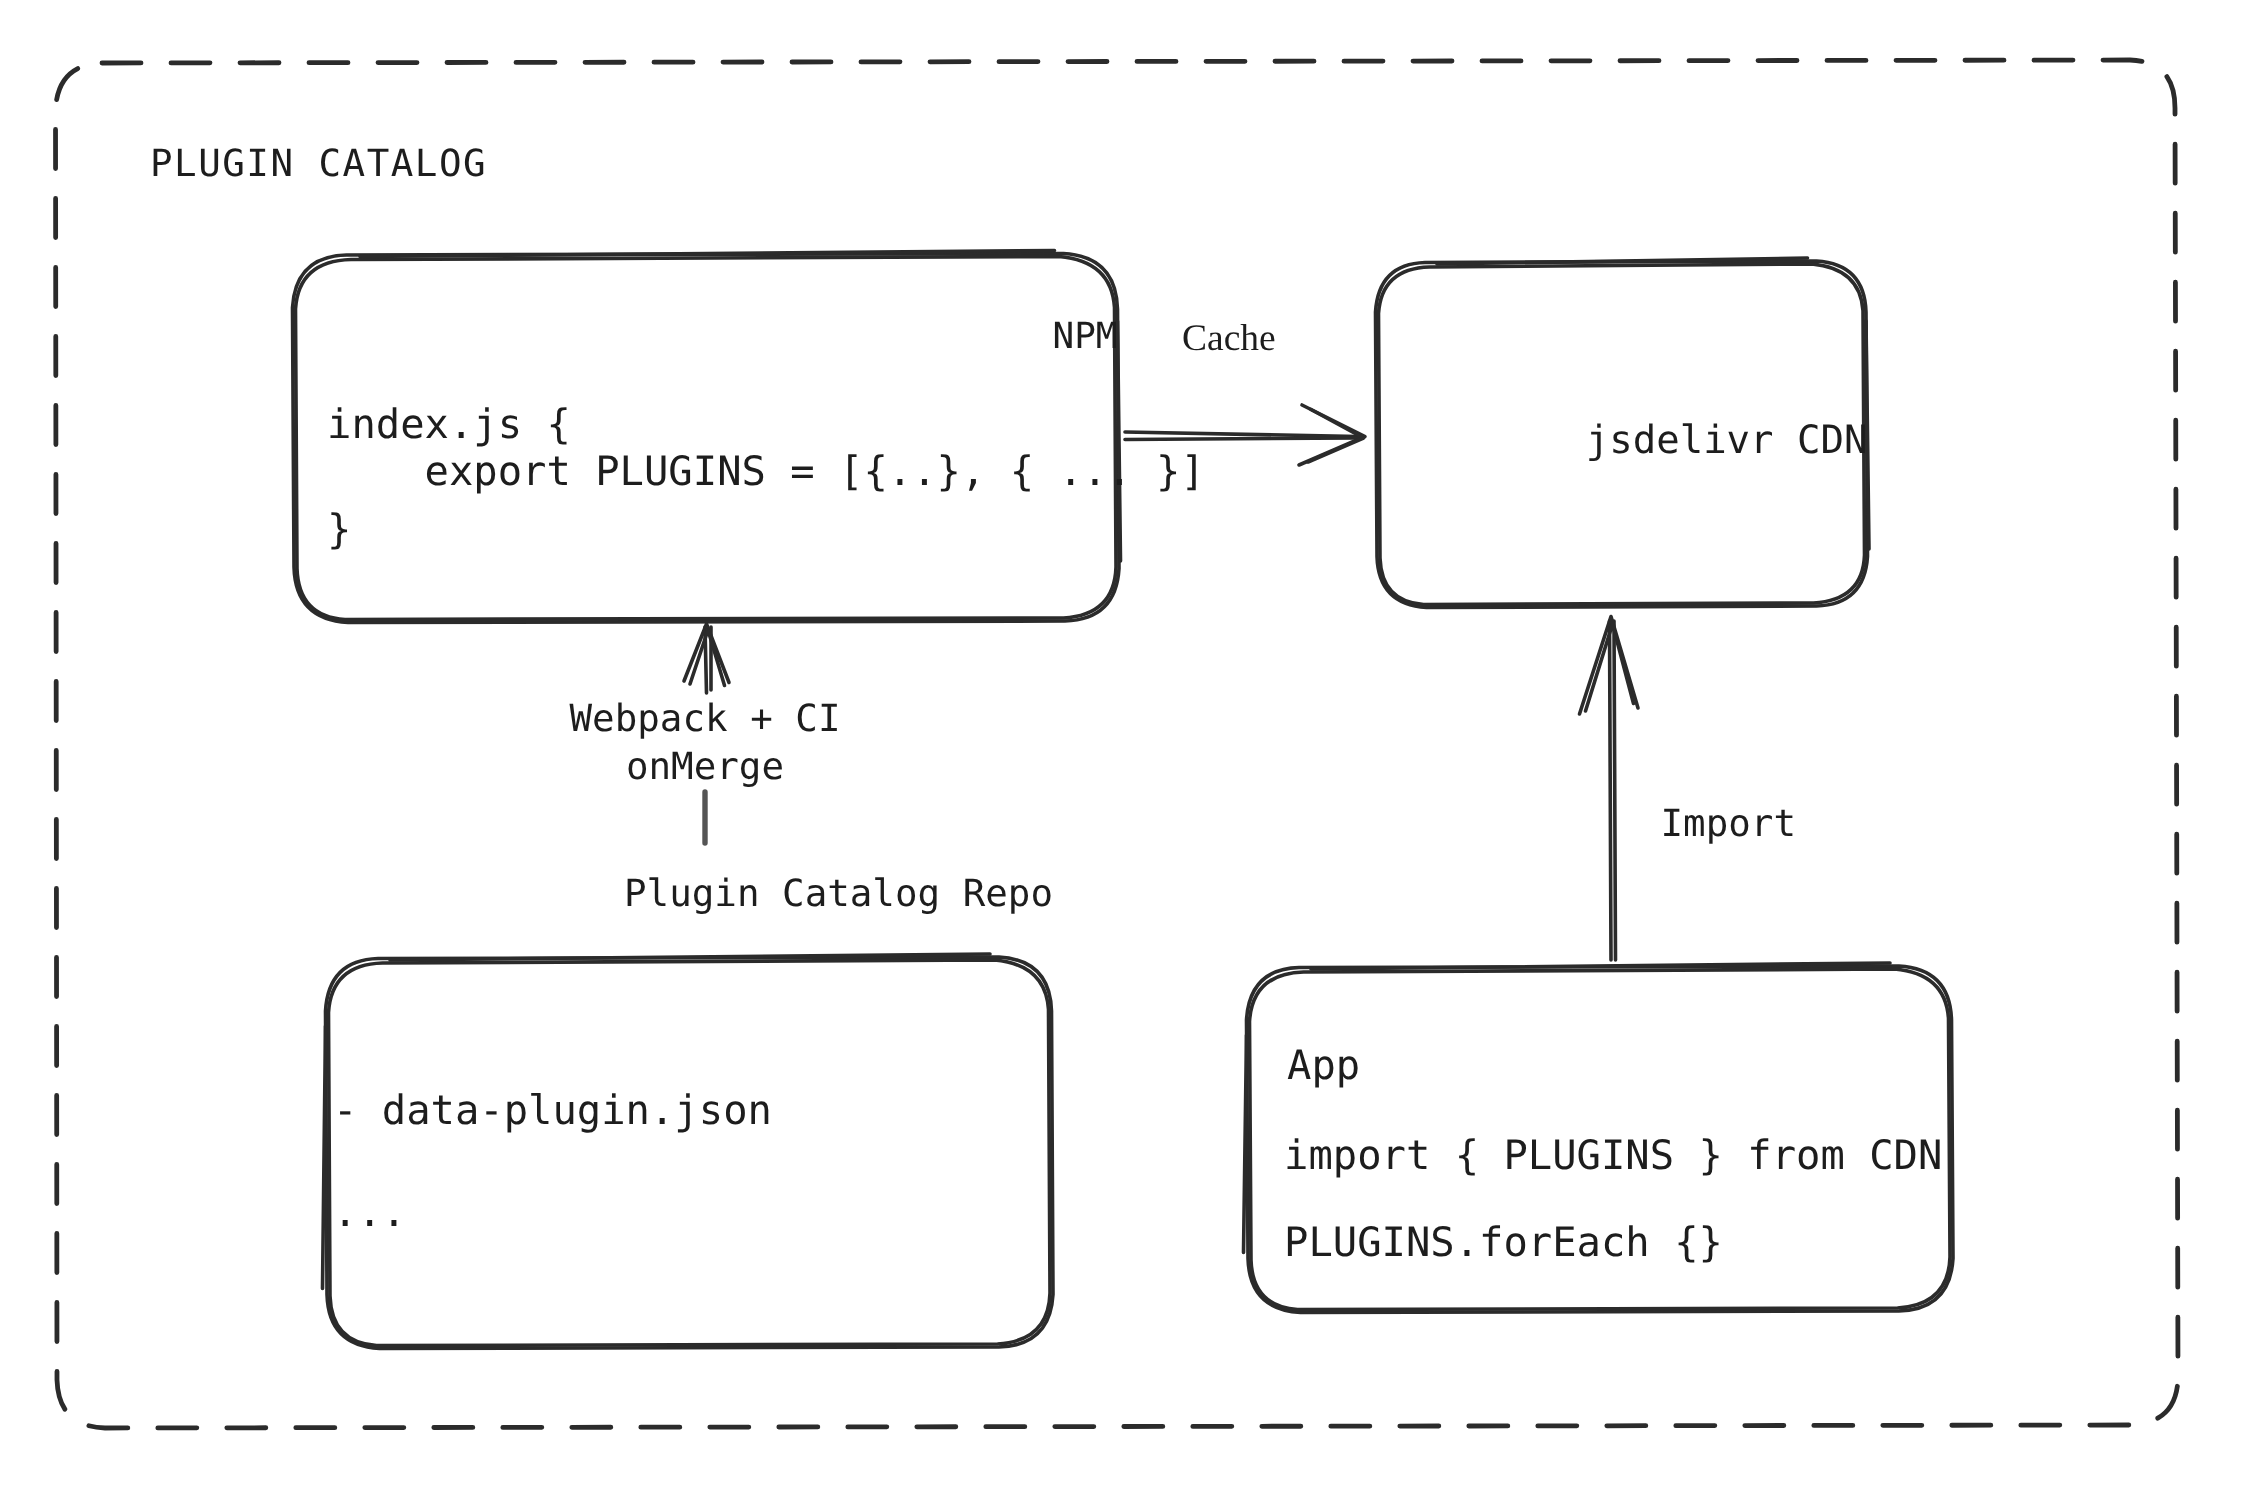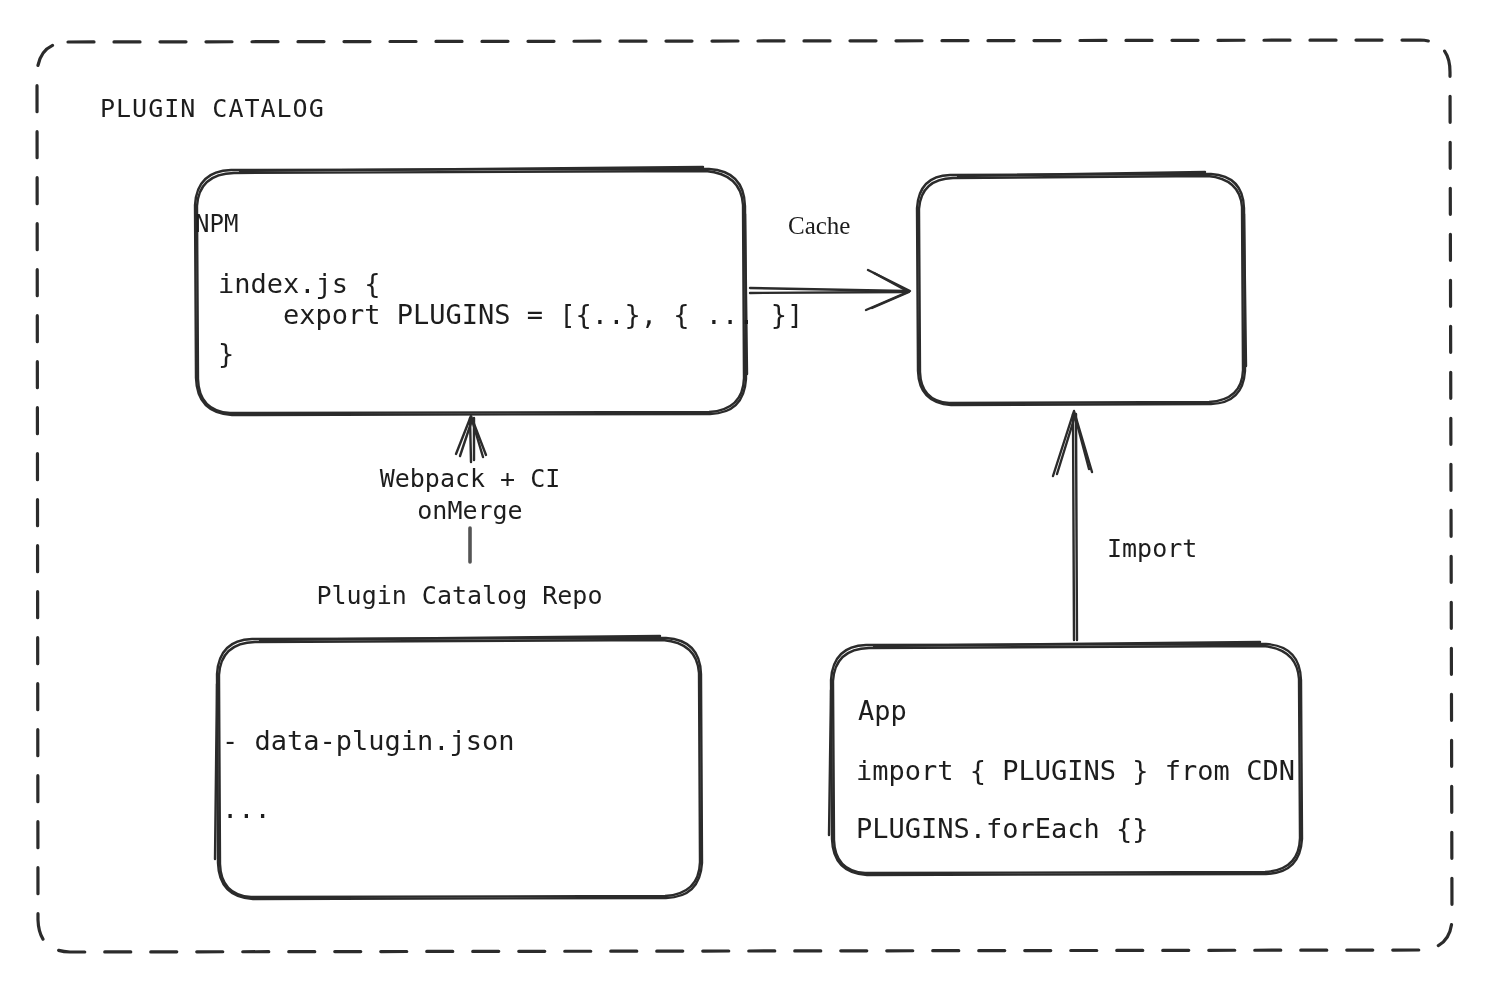--- a/index.html
+++ b/index.html
@@ -35,38 +35,38 @@
     letter-spacing: 0px;
   }
   .container-title {
     left: 100px;
     top: 80px;
     font-size: 25px;
     letter-spacing: 1px;
   }
   .box-title-center {
     font-size: 24px;
-    text-align: left;
+    text-align: right;
   }
   .code-line {
     font-size: 27px;
     line-height: 40px;
   }
   .edge-label-mono {
     font-size: 25px;
     text-align: center;
     line-height: 34px;
   }
   .edge-label-sans {
     font-family: Liberation Serif, serif;
     font-size: 25px;
   }
   .outside-label {
     font-size: 25px;
-    text-align: center;
+    text-align: right;
   }
 </style>
 </head>
 <body>
 
 <div id="canvas">
 
   <svg class="svg-layer" viewBox="0 0 1506 1002" xmlns="http://www.w3.org/2000/svg">
     <g fill="none" stroke="#2b2b2b" stroke-linecap="round" stroke-linejoin="round">
 
@@ -138,20 +138,21 @@
     </g>
   </svg>
 
   <div class="txt container-title">PLUGIN CATALOG</div>
 
   <div class="txt box-title-center" style="left:195px; top:196px; width:550px;">NPM</div>
   <div class="txt code-line" style="left:218px; top:250px;">index.js {</div>
   <div class="txt code-line" style="left:218px; top:281px;">    export PLUGINS = [{..}, { ... }]</div>
   <div class="txt code-line" style="left:218px; top:320px;">}</div>
 
+  <div class="txt box-title-center" style="left:917px; top:265px; width:328px; font-size:26px;">jsdelivr CDN</div>
 
   <div class="txt edge-label-sans" style="left:788px; top:198px;">Cache</div>
 
   <div class="txt edge-label-mono" style="left:320px; top:448px; width:300px;">Webpack + CI</div>
   <div class="txt edge-label-mono" style="left:320px; top:480px; width:300px;">onMerge</div>
 
   <div class="txt outside-label" style="left:217px; top:567px; width:485px;">Plugin Catalog Repo</div>
 
   <div class="txt code-line" style="left:222px; top:707px;">- data-plugin.json</div>
   <div class="txt code-line" style="left:222px; top:775px;">...</div>

